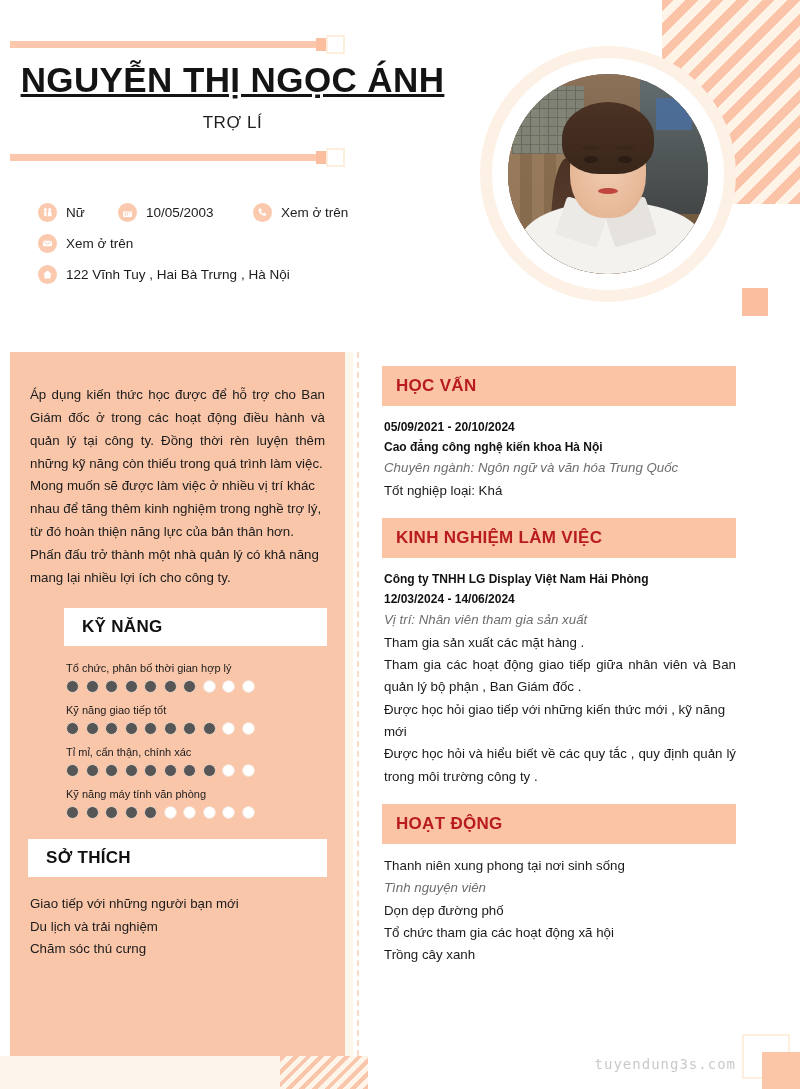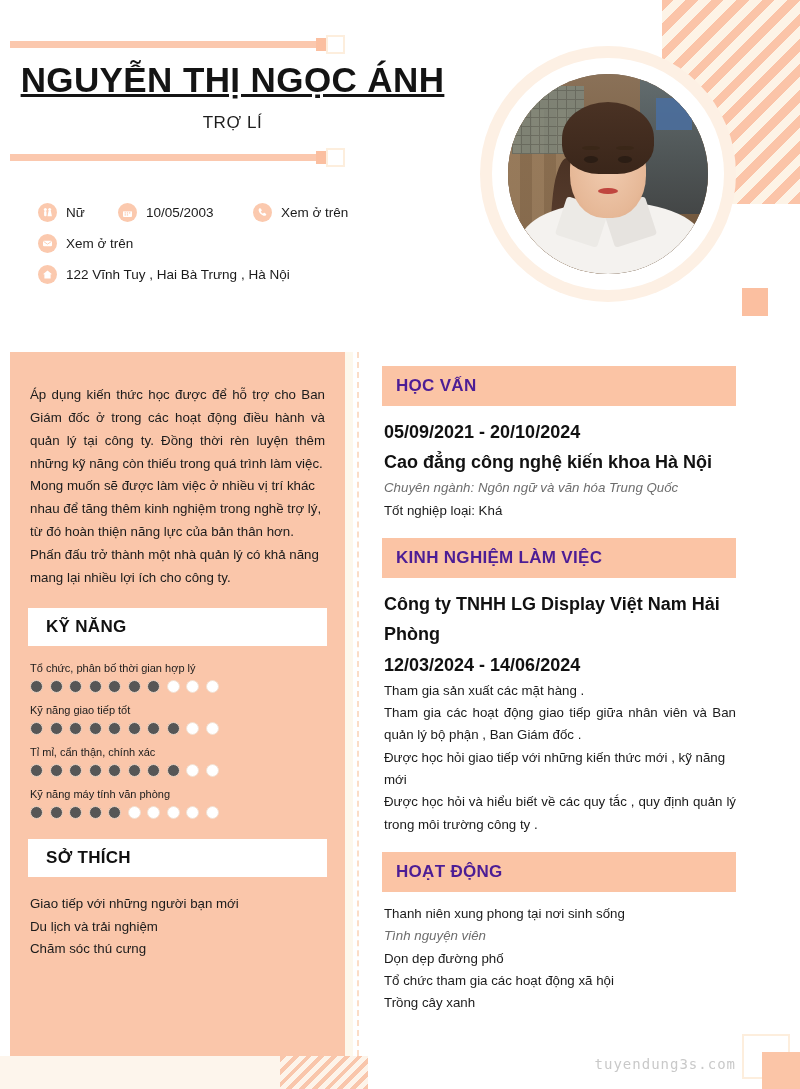--- a/index.html
+++ b/index.html
@@ -228,25 +228,25 @@
   .dot.on { background: #565656; border-color: #e9d3c4; }
 
   .hobby { font-size: 13.3px; color: #1b1b1b; line-height: 1.72; }
 
   
   .right-col { position: absolute; left: 382px; top: 366px; width: 354px; }
   .rsec { margin-bottom: 16px; }
   .rsec-head {
     background: #fbc4a5;
     padding: 10px 16px 10px 14px;
-    font-size: 17px; font-weight: bold; color: #4c1d95;
+    font-size: 17px; font-weight: bold; color: #b91c1c;
     letter-spacing: .3px;
   }
   .rbody { padding: 11px 0 0 2px; }
-  .rbody .b { font-size: 18px; font-weight: bold; color: #111; line-height: 1.68; }
+  .rbody .b { font-size: 12px; font-weight: bold; color: #111; line-height: 1.68; }
   .rbody .i { font-size: 13.3px; font-style: italic; color: #6d6d6d; line-height: 1.68; }
   .rbody .n { font-size: 13.3px; color: #1b1b1b; line-height: 1.68; }
   .rbody .j { text-align: justify; }
 
   
   .bot-stripe {
     position: absolute; left: 280px; top: 1056px;
     width: 88px; height: 33px;
     background: repeating-linear-gradient(
       -45deg,
@@ -386,21 +386,21 @@
   <div class="lp-inner">
 
     <div style="padding-top:16px;">
       <div class="lbody">
         <p>Áp dụng kiến thức học được để hỗ trợ cho Ban Giám đốc ở trong các hoạt động điều hành và quản lý tại công ty. Đồng thời rèn luyện thêm những kỹ năng còn thiếu trong quá trình làm việc.</p>
         <p class="noj">Mong muốn sẽ được làm việc ở nhiều vị trí khác nhau để tăng thêm kinh nghiệm trong nghề trợ lý, từ đó hoàn thiện năng lực của bản thân hơn.</p>
         <p class="noj">Phấn đấu trở thành một nhà quản lý có khả năng mang lại nhiều lợi ích cho công ty.</p>
       </div>
     </div>
 
-    <div style="padding-top:18px;">
+    <div style="padding-top:18px;margin-left:36px;">
       <div class="lsec-head">KỸ NĂNG</div>
       <div class="lbody">
         <div class="skill">
           <div class="skill-name">Tổ chức, phân bố thời gian hợp lý</div>
           <div class="dots">
               <span class="dot on"></span>
               <span class="dot on"></span>
               <span class="dot on"></span>
               <span class="dot on"></span>
               <span class="dot on"></span>
@@ -480,20 +480,21 @@
         <div class="i">Chuyên ngành: Ngôn ngữ và văn hóa Trung Quốc</div>
         <div class="n">Tốt nghiệp loại: Khá</div>
       </div>
     </div>
 
     <div class="rsec">
       <div class="rsec-head">KINH NGHIỆM LÀM VIỆC</div>
       <div class="rbody">
         <div class="b">Công ty TNHH LG Display Việt Nam Hải Phòng</div>
         <div class="b">12/03/2024 - 14/06/2024</div>
+        <div class="i">Vị trí: Nhân viên tham gia sản xuất</div>
         <div class="n">Tham gia sản xuất các mặt hàng .</div>
         <div class="n j">Tham gia các hoạt động giao tiếp giữa nhân viên và Ban quản lý bộ phận , Ban Giám đốc .</div>
         <div class="n">Được học hỏi giao tiếp với những kiến thức mới , kỹ năng mới</div>
         <div class="n j">Được học hỏi và hiểu biết về các quy tắc , quy định quản lý trong môi trường công ty .</div>
       </div>
     </div>
 
     <div class="rsec">
       <div class="rsec-head">HOẠT ĐỘNG</div>
       <div class="rbody">

